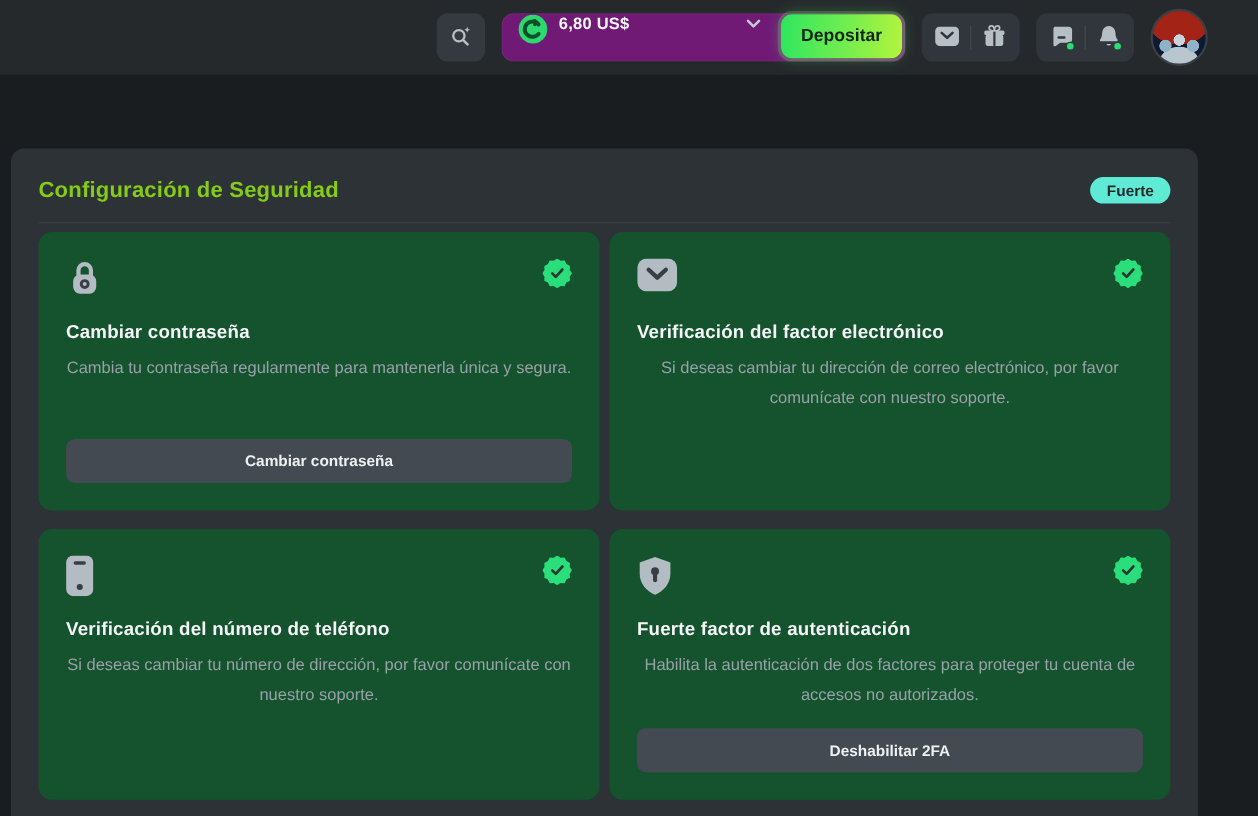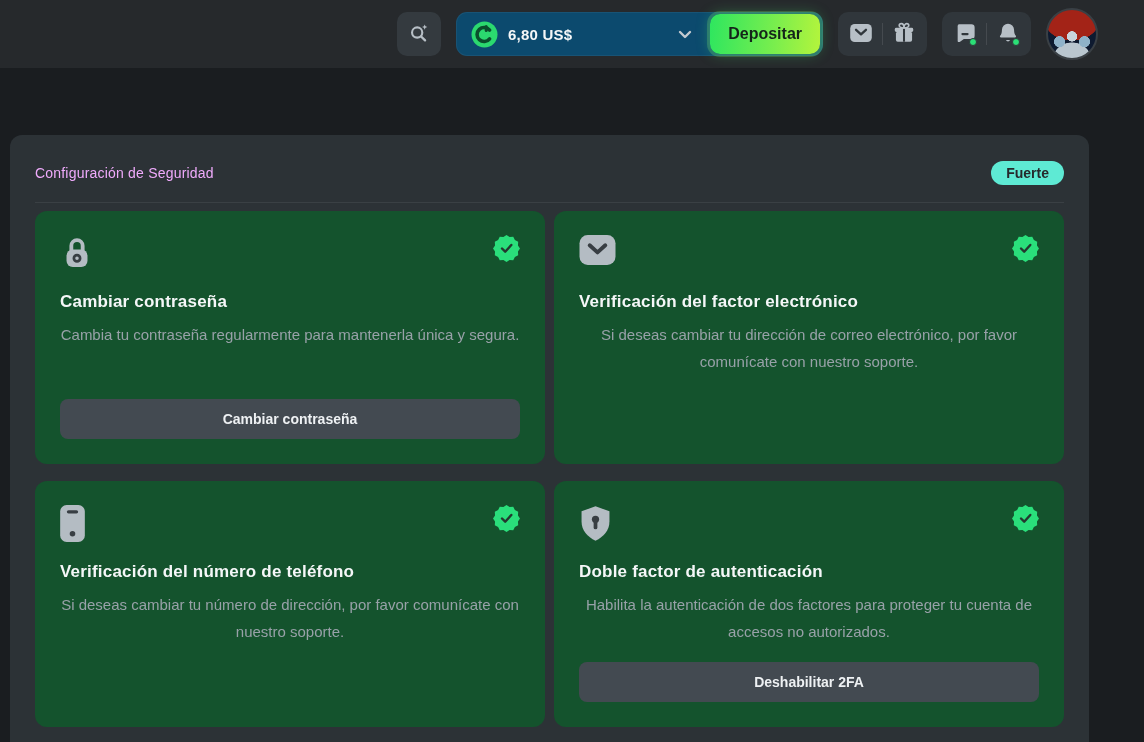--- a/index.html
+++ b/index.html
@@ -14,22 +14,22 @@
   .icon-btn { width:44px; height:44px; border-radius:10px; background:#343a3f;
     display:flex; align-items:center; justify-content:center; cursor:pointer; border:none; }
   .icon-group { height:44px; border-radius:10px; background:#30363b;
     display:flex; align-items:center; padding:0 2px; }
   .icon-group .g-btn { width:42px; height:44px; background:transparent; border:none;
     display:flex; align-items:center; justify-content:center; cursor:pointer; position:relative; }
   .icon-group .g-div { width:1px; height:22px; background:rgba(255,255,255,0.10); }
   .status-dot { position:absolute; width:8px; height:8px; border-radius:50%;
     background:#2bdf76; right:9px; bottom:10px; border:1.5px solid #30363b; }
 
-  .wallet { height:44px; background:#0c4a6e; border:1px solid rgba(255,255,255,0.05);
-    border-radius:11px; display:flex; align-items:center; padding:0 2px 0 14px; gap:10px; cursor:pointer; }
+  .wallet { height:44px; background:#701a75; border:1px solid rgba(255,255,255,0.05);
+    border-radius:11px; display:flex; padding:0 2px 0 14px; gap:10px; cursor:pointer; }
   .coin { width:27px; height:27px; flex:0 0 auto; }
   .balance { color:#f5f7f8; font-weight:700; font-size:15px; letter-spacing:.2px; padding-right:96px; }
   .chev { margin-right:8px; }
   .deposit-btn { height:40px; padding:0 18px; border:none; border-radius:10px;
     background:linear-gradient(95deg,#2ee65f 0%,#7bee4d 60%,#b4f43c 100%);
     color:#15241a; font-weight:700; font-size:16px; cursor:pointer;
     box-shadow:0 0 0 3px rgba(140,240,110,0.22), 0 0 14px rgba(70,235,110,0.35);
     font-family:"Liberation Sans", sans-serif; }
   .avatar { width:52px; height:52px; border-radius:50%; cursor:pointer;
     border:2px solid #3a4045; overflow:hidden; position:relative;
@@ -38,21 +38,21 @@
       radial-gradient(circle at 24% 66%, #8fb2c9 0 11%, rgba(0,0,0,0) 12%),
       radial-gradient(circle at 76% 66%, #8fb2c9 0 11%, rgba(0,0,0,0) 12%),
       radial-gradient(ellipse 58% 44% at 50% 20%, #a32317 0 98%, rgba(0,0,0,0) 100%),
       radial-gradient(ellipse 40% 35% at 50% 102%, #b9c6cf 0 96%, rgba(0,0,0,0) 100%),
       #0e1a30; }
 
   
   .panel { position:absolute; left:10px; top:135px; width:1079px; height:620px;
     background:#2c3236; border-radius:12px; padding:26px 25px 25px 25px; }
   .panel-head { display:flex; align-items:center; justify-content:space-between; }
-  .panel-title { color:#f0abfc; font-size:14px; font-weight:400; letter-spacing:.2px; }
+  .panel-title { color:#84cc16; font-size:20px; font-weight:700; letter-spacing:.2px; }
   .strength-badge { background:#5eead4; color:#26292c; font-size:14px; font-weight:700;
     padding:4px 15px; border-radius:12px; }
   .panel-divider { height:1px; background:rgba(255,255,255,0.07); margin-top:17px; }
 
   .cards-grid { display:grid; grid-template-columns:1fr 1fr;
     grid-template-rows:253px 246px; gap:17px 9px; margin-top:8px; }
   .card { background:#14532d; border-radius:12px; padding:24px 25px 25px 25px;
     display:flex; flex-direction:column; }
   .card-top { display:flex; align-items:flex-start; justify-content:space-between; height:40px; }
   .card-title { color:#f5f7f8; font-size:17px; font-weight:700; margin-top:17px; letter-spacing:.2px; }
@@ -225,20 +225,20 @@
               <circle cx="11" cy="9.2" r="2.4" fill="#383e43"></circle>
               <path d="M11 10.4v4.2" stroke="#383e43" stroke-width="2.5" stroke-linecap="round"></path>
             </svg>
           </span>
           <span class="seal">
             <svg width="15" height="13" viewBox="0 0 15 13">
               <path d="M3 6.5l3.2 3.2L12.3 3" fill="none" stroke="#24382f" stroke-width="2.4" stroke-linecap="round" stroke-linejoin="round"></path>
             </svg>
           </span>
         </div>
-        <h3 class="card-title">Doble factor de autenticación</h3>
+        <h3 class="card-title">Fuerte factor de autenticación</h3>
         <p class="card-desc">Habilita la autenticación de dos factores para proteger tu cuenta de accesos no autorizados.</p>
         <button class="card-btn">Deshabilitar 2FA</button>
       </div>
 
     </div>
   </section>
 </div>
 
 </body></html>

